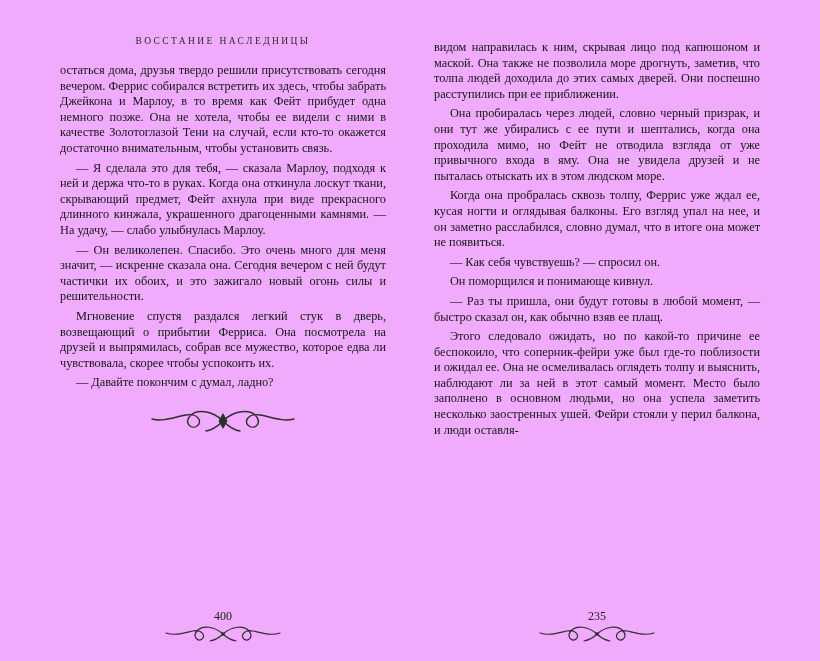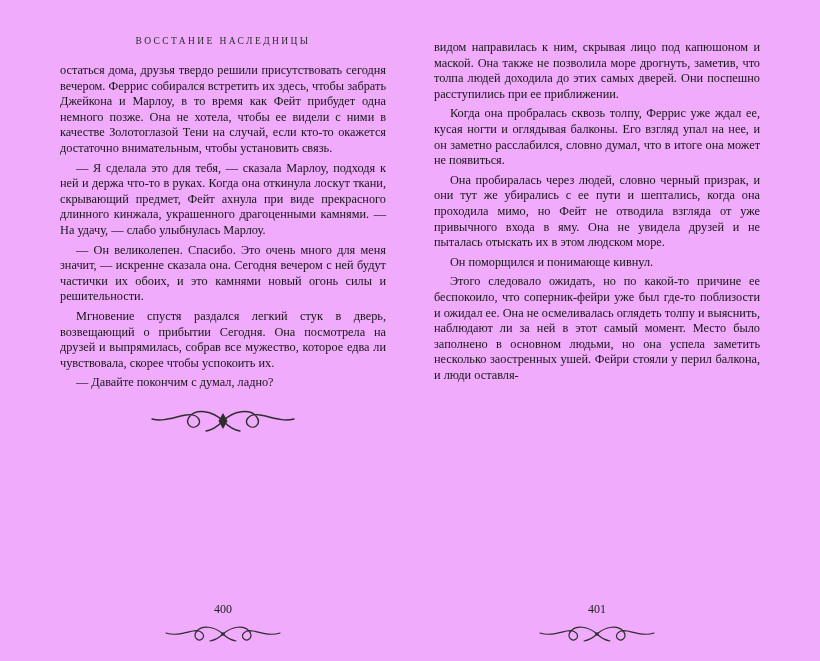--- a/index.html
+++ b/index.html
@@ -65,40 +65,40 @@
     padding-top: 6px;
     display: flex;
     flex-direction: column;
     align-items: center;
   }
   .page-number {
     font-family: "Liberation Serif", serif;
     font-size: 12px;
     color: #222222;
     line-height: 14px;
-    margin-bottom: 7px;
+    margin-bottom: 0;
   }
   .flourish {
     display: block;
   }
 </style>
 </head>
 <body>
 
 <div class="spread">
 
   <div class="page">
     <div class="running-head">ВОССТАНИЕ НАСЛЕДНИЦЫ</div>
 
     <div class="content">
       <div>
           <p class="para no-indent">остаться дома, друзья твердо решили присутствовать сегодня вечером. Феррис собирался встретить их здесь, чтобы забрать Джейкона и Марлоу, в то время как Фейт прибудет одна немного позже. Она не хотела, чтобы ее видели с ними в качестве Золотоглазой Тени на случай, если кто-то окажется достаточно внимательным, чтобы установить связь.</p>
           <p class="para">— Я сделала это для тебя, — сказала Марлоу, подходя к ней и держа что-то в руках. Когда она откинула лоскут ткани, скрывающий предмет, Фейт ахнула при виде прекрасного длинного кинжала, украшенного драгоценными камнями. — На удачу, — слабо улыбнулась Марлоу.</p>
-          <p class="para">— Он великолепен. Спасибо. Это очень много для меня значит, — искренне сказала она. Сегодня вечером с ней будут частички их обоих, и это камнями новый огонь силы и решительности.</p>
-          <p class="para">Мгновение спустя раздался легкий стук в дверь, возвещающий о прибытии Сегодня. Она посмотрела на друзей и выпрямилась, собрав все мужество, которое едва ли чувствовала, скорее чтобы успокоить их.</p>
+          <p class="para">— Он великолепен. Спасибо. Это очень много для меня значит, — искренне сказала она. Сегодня вечером с ней будут частички их обоих, и это зажигало новый огонь силы и решительности.</p>
+          <p class="para">Мгновение спустя раздался легкий стук в дверь, возвещающий о прибытии Ферриса. Она посмотрела на друзей и выпрямилась, собрав все мужество, которое едва ли чувствовала, скорее чтобы успокоить их.</p>
           <p class="para">— Давайте покончим с думал, ладно?</p>
         </div>
 
       <div class="scene-break">
         <svg class="flourish" width="150" height="30" viewBox="0 0 150 30">
           <g fill="none" stroke="#2d2d2d" stroke-width="1.4" stroke-linecap="round">
             <path d="M75 15 C64 4 48 3 42 10 C36 17 43 24 49 20 C55 16 50 7 38 9 C26 11 16 16 4 13"></path>
             <path d="M75 15 C86 4 102 3 108 10 C114 17 107 24 101 20 C95 16 100 7 112 9 C124 11 134 16 146 13"></path>
             <path d="M75 15 C70 20 65 24 58 25"></path>
             <path d="M75 15 C80 20 85 24 92 25"></path>
@@ -121,29 +121,31 @@
         <circle cx="60" cy="11" r="1.8" fill="#2d2d2d"></circle>
       </svg>
     </div>
   </div>
 
   <div class="page">
 
     <div class="content">
       <div>
           <p class="para no-indent">видом направилась к ним, скрывая лицо под капюшоном и маской. Она также не позволила море дрогнуть, заметив, что толпа людей доходила до этих самых дверей. Они поспешно расступились при ее приближении.</p>
+          <p class="para">Она пробиралась через людей, словно черный призрак, и они тут же убирались с ее пути и шептались, когда она проходила мимо, но Фейт не отводила взгляда от уже привычного входа в яму. Она не увидела друзей и не пыталась отыскать их в этом людском море.</p>
           <p class="para">Когда она пробралась сквозь толпу, Феррис уже ждал ее, кусая ногти и оглядывая балконы. Его взгляд упал на нее, и он заметно расслабился, словно думал, что в итоге она может не появиться.</p>
-          <p class="para">Она пробиралась через людей, словно черный призрак, и они тут же убирались с ее пути и шептались, когда она проходила мимо, но Фейт не отводила взгляда от уже привычного входа в яму. Она не увидела друзей и не пыталась отыскать их в этом людском море.</p>
+          <p class="para">— Как себя чувствуешь? — спросил он.</p>
           <p class="para">Он поморщился и понимающе кивнул.</p>
+          <p class="para">— Раз ты пришла, они будут готовы в любой момент, — быстро сказал он, как обычно взяв ее плащ.</p>
           <p class="para">Этого следовало ожидать, но по какой-то причине ее беспокоило, что соперник-фейри уже был где-то поблизости и ожидал ее. Она не осмеливалась оглядеть толпу и выяснить, наблюдают ли за ней в этот самый момент. Место было заполнено в основном людьми, но она успела заметить несколько заостренных ушей. Фейри стояли у перил балкона, и люди оставля-</p>
         </div>
     </div>
 
     <div class="page-footer">
-      <div class="page-number">401</div>
+      <div class="page-number">235</div>
       <svg class="flourish" width="120" height="22" viewBox="0 0 120 22">
         <g fill="none" stroke="#2d2d2d" stroke-width="1.2" stroke-linecap="round">
           <path d="M60 11 C51 3 39 2 34 8 C29 14 35 19 39 16 C43 13 39 6 30 8 C21 10 12 13 3 10"></path>
           <path d="M60 11 C69 3 81 2 86 8 C91 14 85 19 81 16 C77 13 81 6 90 8 C99 10 108 13 117 10"></path>
           <path d="M60 11 C56 15 52 17 47 18"></path>
           <path d="M60 11 C64 15 68 17 73 18"></path>
         </g>
         <circle cx="60" cy="11" r="1.8" fill="#2d2d2d"></circle>
       </svg>
     </div>

